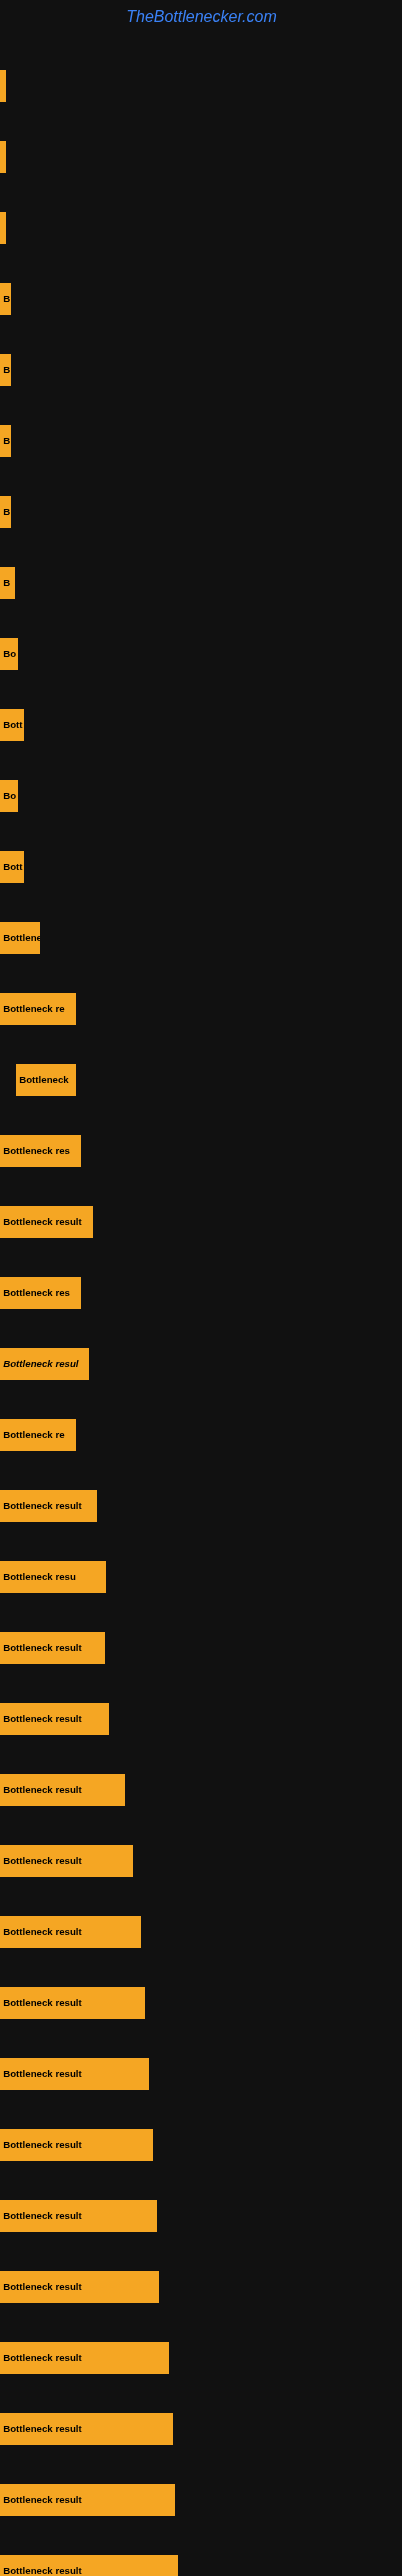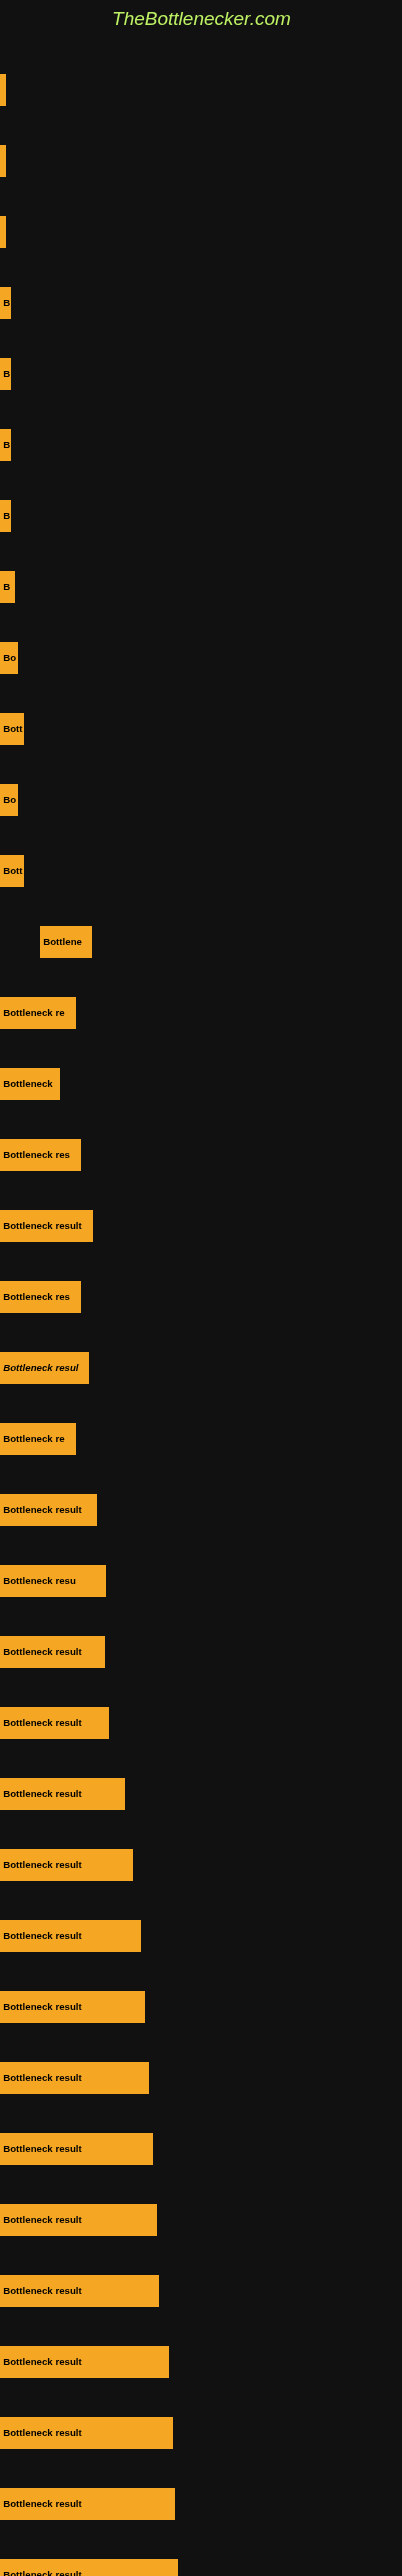--- a/index.html
+++ b/index.html
@@ -8,22 +8,22 @@
       box-sizing: border-box;
     }
     body {
       background-color: #111111;
       width: 403px;
       min-height: 2576px;
       font-family: Arial, sans-serif;
       position: relative;
     }
     .site-title {
-      color: #bef264;
-      font-size: 19px;
+      color: #3b82f6;
+      font-size: 16px;
       text-align: center;
       padding: 8px 0 16px 0;
       font-style: italic;
     }
     .bars-container {
       display: flex;
       flex-direction: column;
       gap: 0px;
       padding: 8px 0;
     }
@@ -82,27 +82,27 @@
     <div class="bar-row">
       <div class="bar-label" style="width: 24px;">Bott</div>
     </div>
     <div class="bar-row">
       <div class="bar-label" style="width: 17.7px;">Bo</div>
     </div>
     <div class="bar-row">
       <div class="bar-label" style="width: 24px;">Bott</div>
     </div>
     <div class="bar-row">
-      <div class="bar-label" style="width: 52px; margin-left: 40px;">Bottlene</div>
+      <div class="bar-label" style="width: 40px;">Bottlene</div>
     </div>
     <div class="bar-row">
       <div class="bar-label" style="width: 76px;">Bottleneck re</div>
     </div>
     <div class="bar-row">
-      <div class="bar-label" style="width: 60px;">Bottleneck</div>
+      <div class="bar-label" style="width: 60px; margin-left: 16px;">Bottleneck</div>
     </div>
     <div class="bar-row">
       <div class="bar-label" style="width: 81px;">Bottleneck res</div>
     </div>
     <div class="bar-row">
       <div class="bar-label" style="width: 93px;">Bottleneck result</div>
     </div>
     <div class="bar-row">
       <div class="bar-label" style="width: 81px;">Bottleneck res</div>
     </div>

